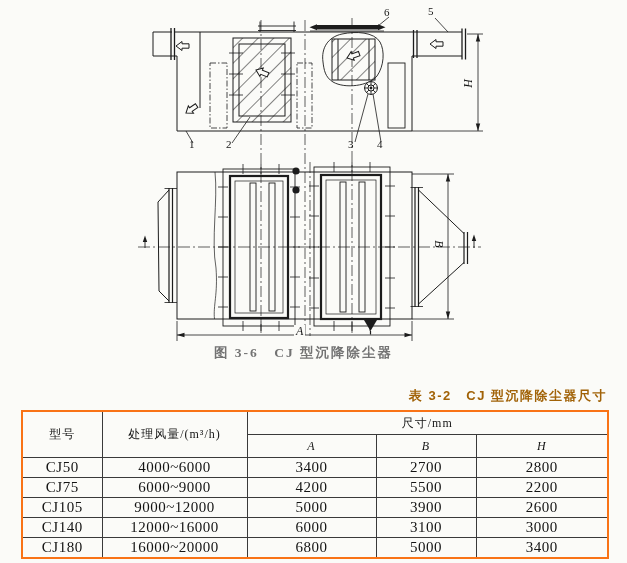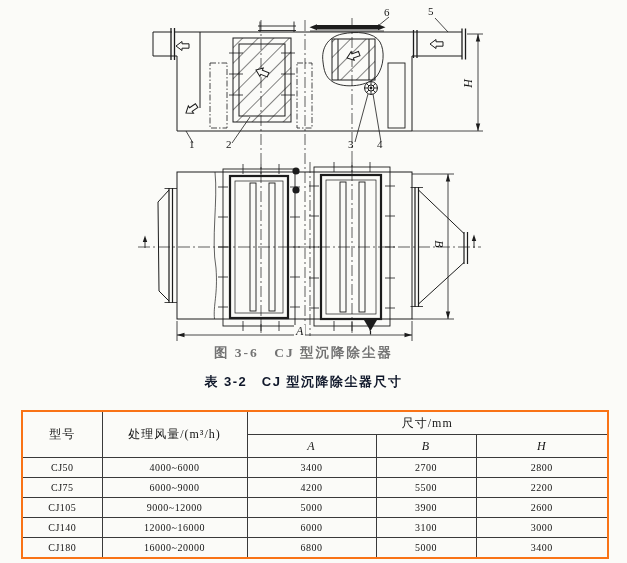--- a/index.html
+++ b/index.html
@@ -17,36 +17,36 @@
   .dim-rot{transform:rotate(90deg);transform-origin:center;}
   .fig-caption{
     position:absolute;top:344px;left:0;width:607px;text-align:center;
     font-size:13.5px;font-weight:600;letter-spacing:2px;color:#737373;
   }
   .fig-legend{
     position:absolute;top:363px;left:0;width:612px;text-align:center;
     font-size:11px;letter-spacing:0.5px;color:#1a1a1a;
   }
   .tbl-title{
-    position:absolute;top:373px;left:0;width:607px;text-align:center;
-    font-size:13px;font-weight:700;letter-spacing:1.5px;color:#0f172a;
+    position:absolute;top:387px;left:0;width:607px;text-align:right;
+    font-size:13px;font-weight:700;letter-spacing:1.5px;color:#a16207;
     font-family:"Liberation Sans","DejaVu Sans",sans-serif;
   }
   table.dims{
     position:absolute;left:21px;top:410px;width:586px;
     border-collapse:collapse;table-layout:fixed;
     border:2px solid #f97316;
     font-size:11.5px;color:#141414;
   }
   table.dims th,table.dims td{
     border:1px solid #3a3a3a;text-align:center;vertical-align:middle;
     padding:0;font-weight:normal;overflow:hidden;white-space:nowrap;
   }
   table.dims thead th{height:22px;font-size:12px;letter-spacing:1px;}
-  table.dims tbody td{height:19px;font-size:10px;letter-spacing:0.5px;text-align:center;}
+  table.dims tbody td{height:19px;font-size:15px;letter-spacing:0.5px;text-align:center;}
   .col-model{width:80px;}
   .col-air{width:145px;}
   .col-a{width:129px;}
   .col-b{width:100px;}
   .col-h{width:132px;}
   .ital{font-style:italic;letter-spacing:0;}
 </style>
 </head>
 <body>
 

